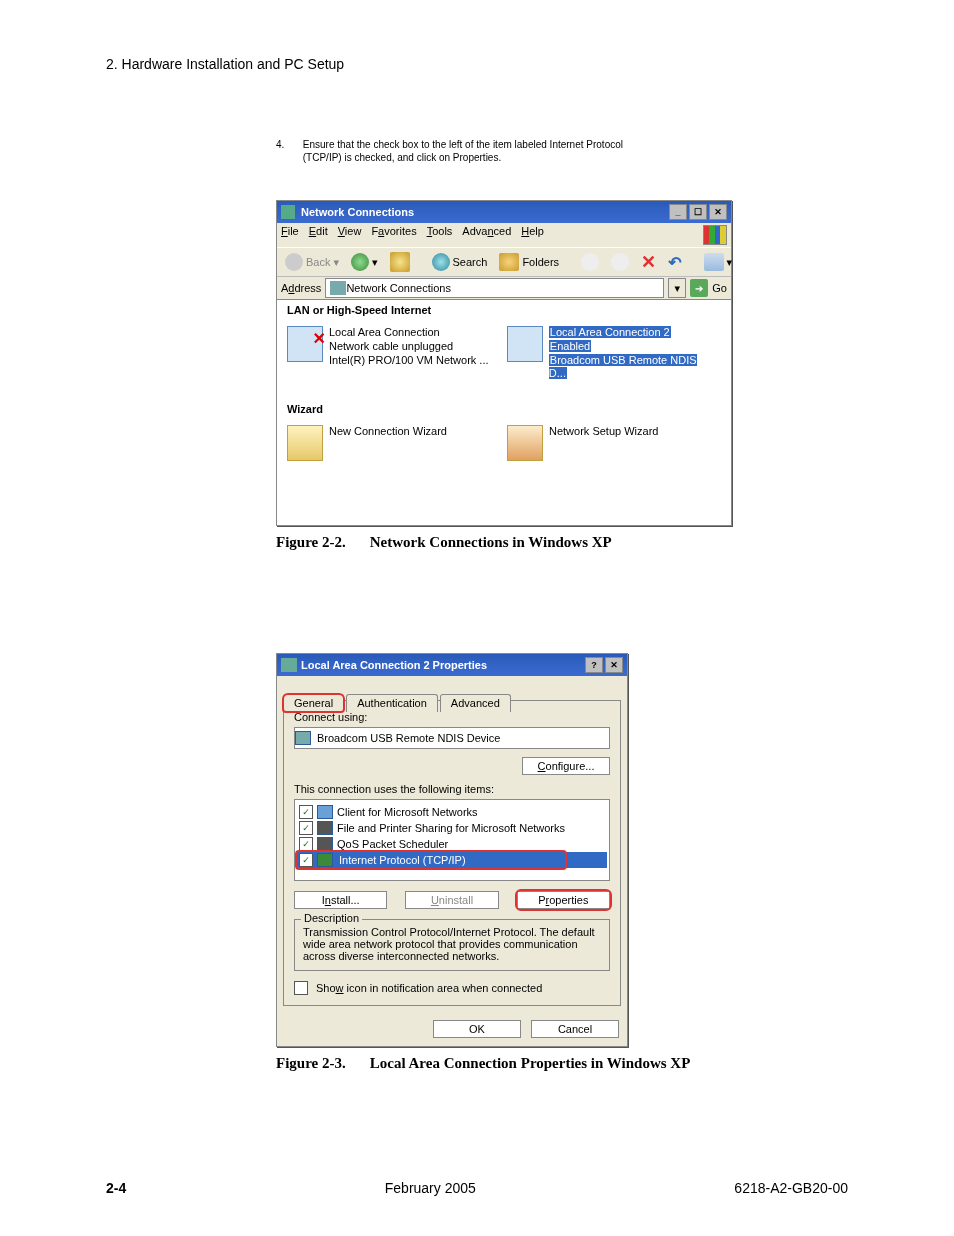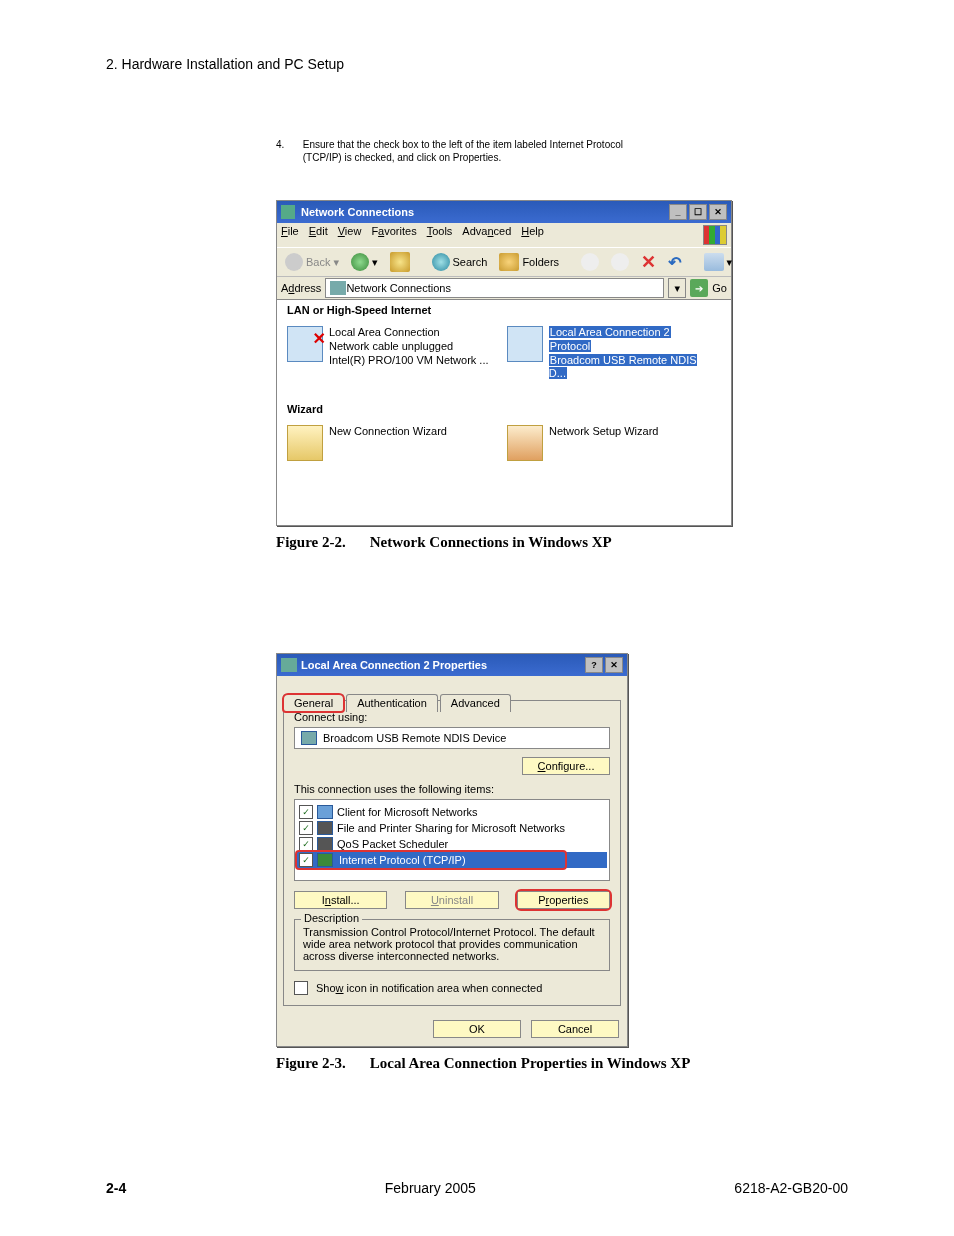--- a/index.html
+++ b/index.html
@@ -110,22 +110,22 @@
   .lac-title{
     background: linear-gradient(#2a5ab8,#3b6bd0);
     color:#fff; font-weight:bold; height:18px; display:flex; align-items:center; padding:2px 4px;
   }
   .lac-tabs{ display:flex; padding:6px 6px 0 6px; gap:2px; }
   .lac-tab{ background:#ece9d8; border:1px solid #888; border-bottom:none; padding:2px 10px; border-radius:3px 3px 0 0; position:relative; top:12px;}
   .lac-tab.active{ background:#ece9d8; z-index:2; border-bottom:1px solid #ece9d8;}
   .lac-tab-hi{ position:absolute; left:-2px; top:-2px; right:-2px; bottom:-2px; border:2px solid #d33; border-radius:6px 6px 4px 4px; pointer-events:none;}
   .lac-panel{ margin:0 6px 6px 6px; border:1px solid #888; background:#ece9d8; padding:10px; }
   .lbl{ margin-bottom:4px; }
-  .inputbox{ background:#fff; border:1px solid #888; padding:3px 6px; display:flex; align-items:center; gap:6px;}
-  .btn{ background:#fef9c3; border:1px solid #888; padding:2px 8px; min-width:70px; text-align:center; }
+  .inputbox{ background:#fff; border:1px solid #888; padding:3px 0; display:flex; align-items:center; gap:6px;}
+  .btn{ background:#ffffff; border:1px solid #888; padding:2px 8px; min-width:70px; text-align:center; }
   .btn.dis{ color:#888; }
   .row-right{ display:flex; justify-content:flex-end; margin-top:8px; }
   .listbox{ background:#fff; border:1px solid #888; padding:4px 2px; margin-top:4px; height:72px; overflow:hidden;}
   .li{ display:flex; align-items:center; gap:4px; padding:1px 2px; }
   .cb{ width:12px; height:12px; border:1px solid #555; background:#fff; display:inline-flex; align-items:center; justify-content:center; font-size:9px; color:#1a6a1a;}
   .li-ic{ width:14px; height:12px; background:#6aa0d8; border:1px solid #2a5a9a; display:inline-block;}
   .li-ic.net{ background:#3a8a3a;}
   .li.sel .t{ background:#316ac5; color:#fff; padding:0 2px;}
   .li.hl{ position:relative;}
   .hlbox{ position:absolute; left:-2px; top:-2px; right:40px; bottom:-2px; border:2px solid #d33; border-radius:4px; pointer-events:none;}
@@ -234,21 +234,21 @@
             <div class="txt">
               <div>Local Area Connection</div>
               <div>Network cable unplugged</div>
               <div>Intel(R) PRO/100 VM Network ...</div>
             </div>
           </div>
           <div class="nc-item">
             <div class="nc-ic"></div>
             <div class="txt">
               <div><span class="sel">Local Area Connection 2</span></div>
-              <div><span class="sel">Protocol</span></div>
+              <div><span class="sel">Enabled</span></div>
               <div><span class="sel">Broadcom USB Remote NDIS D...</span></div>
             </div>
           </div>
         </div>
         <div class="nc-group-hdr">Wizard</div>
         <div class="nc-items wz">
           <div class="nc-item">
             <div class="nc-ic"></div>
             <div class="txt">
                 <div>New Connection Wizard</div>

